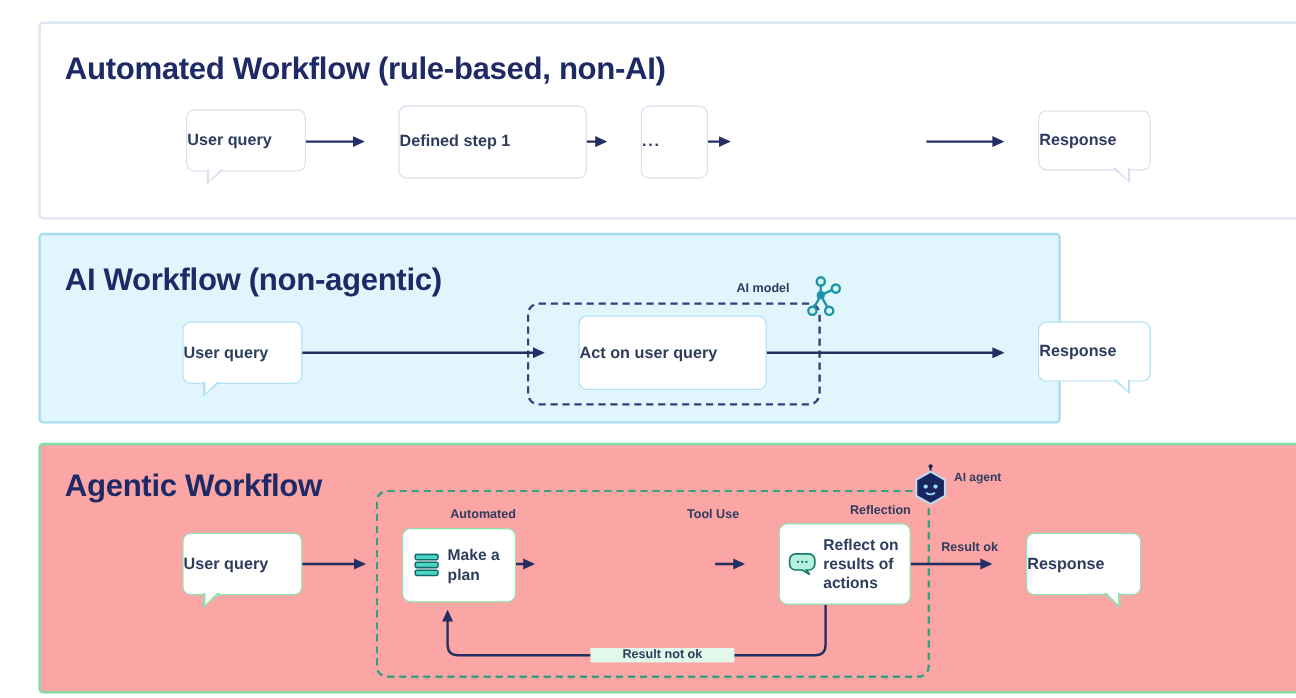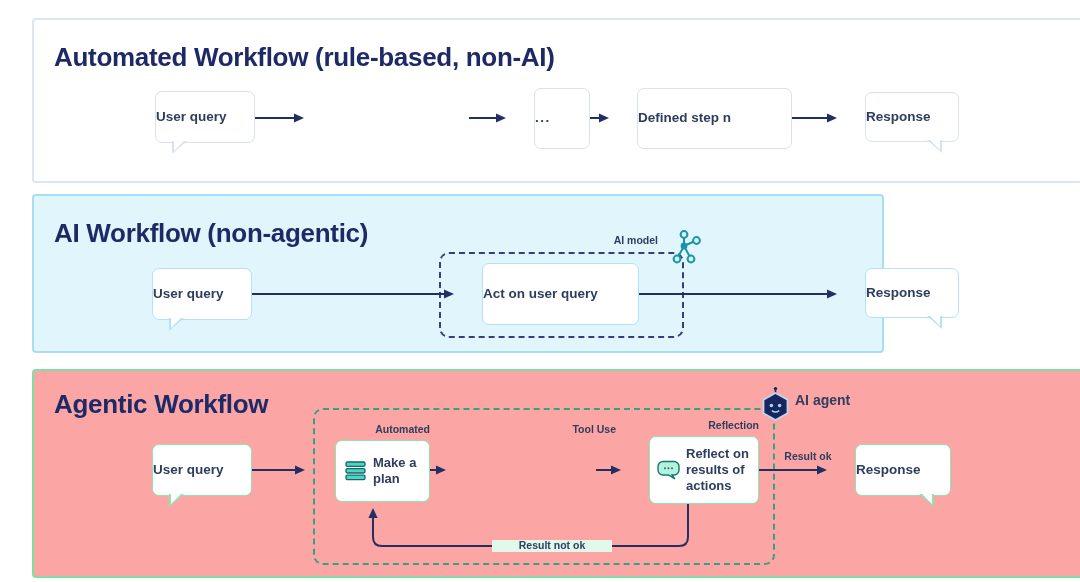--- a/index.html
+++ b/index.html
@@ -49,28 +49,28 @@
 
 <div class="canvas">
 
   <section class="panel" id="p1">
     <h2 class="ptitle">Automated Workflow (rule-based, non-AI)</h2>
 
     <div class="bubble tl c-gray" style="left:121px;top:71px;width:100px;height:52px">
       <span>User query</span>
     </div>
 
+    <div class="nbox c-gray" style="left:298px;top:68px;width:157px;height:61px">
+      <span>Defined step 1</span>
+    </div>
 
     <div class="nbox c-gray ellip" style="left:500px;top:68px;width:56px;height:61px">
       <span>...</span>
     </div>
 
-    <div class="nbox c-gray" style="left:603px;top:68px;width:155px;height:61px">
-      <span>Defined step n</span>
-    </div>
 
     <div class="bubble tr c-gray" style="left:831px;top:72px;width:94px;height:50px">
       <span>Response</span>
     </div>
   </section>
 
   <section class="panel" id="p2">
     <h2 class="ptitle">AI Workflow (non-agentic)</h2>
 
     <div class="dashedbox d-navy" style="left:405px;top:56px;width:245px;height:86px"></div>
@@ -155,21 +155,21 @@
     <div class="icon-abs" style="left:724px;top:15px">
       <svg width="35" height="40" viewBox="0 0 35 40">
         <line x1="17.5" y1="3" x2="17.5" y2="8" stroke="#17265e" stroke-width="1.6"></line>
         <circle cx="17.5" cy="2.6" r="1.7" fill="#17265e"></circle>
         <path d="M17.5 7 L29.5 13.8 V27.2 L17.5 34 L5.5 27.2 V13.8 Z" fill="#17265e" stroke="#bdd8ef" stroke-width="1.8"></path>
         <circle cx="13.4" cy="19.5" r="1.8" fill="#9fd9f0"></circle>
         <circle cx="21.6" cy="19.5" r="1.8" fill="#9fd9f0"></circle>
         <path d="M13.8 24.6 q3.7 2.8 7.4 0" stroke="#9fd9f0" stroke-width="1.5" fill="none"></path>
       </svg>
     </div>
-    <div class="small-label" style="left:761px;top:22px;font-size:14px">AI agent</div>
+    <div class="small-label" style="left:761px;top:22px;font-size:10px">AI agent</div>
   </section>
 
   <svg class="overlay" width="1080" height="582" viewBox="0 0 1080 582">
     <defs>
       <marker id="ah" markerWidth="5" markerHeight="4.6" refX="4" refY="2.3" orient="auto">
         <path d="M0,0 L5,2.3 L0,4.6 Z" fill="#232f63"></path>
       </marker>
     </defs>
     <g stroke="#232f63" stroke-width="2" fill="none" marker-end="url(#ah)">
 

